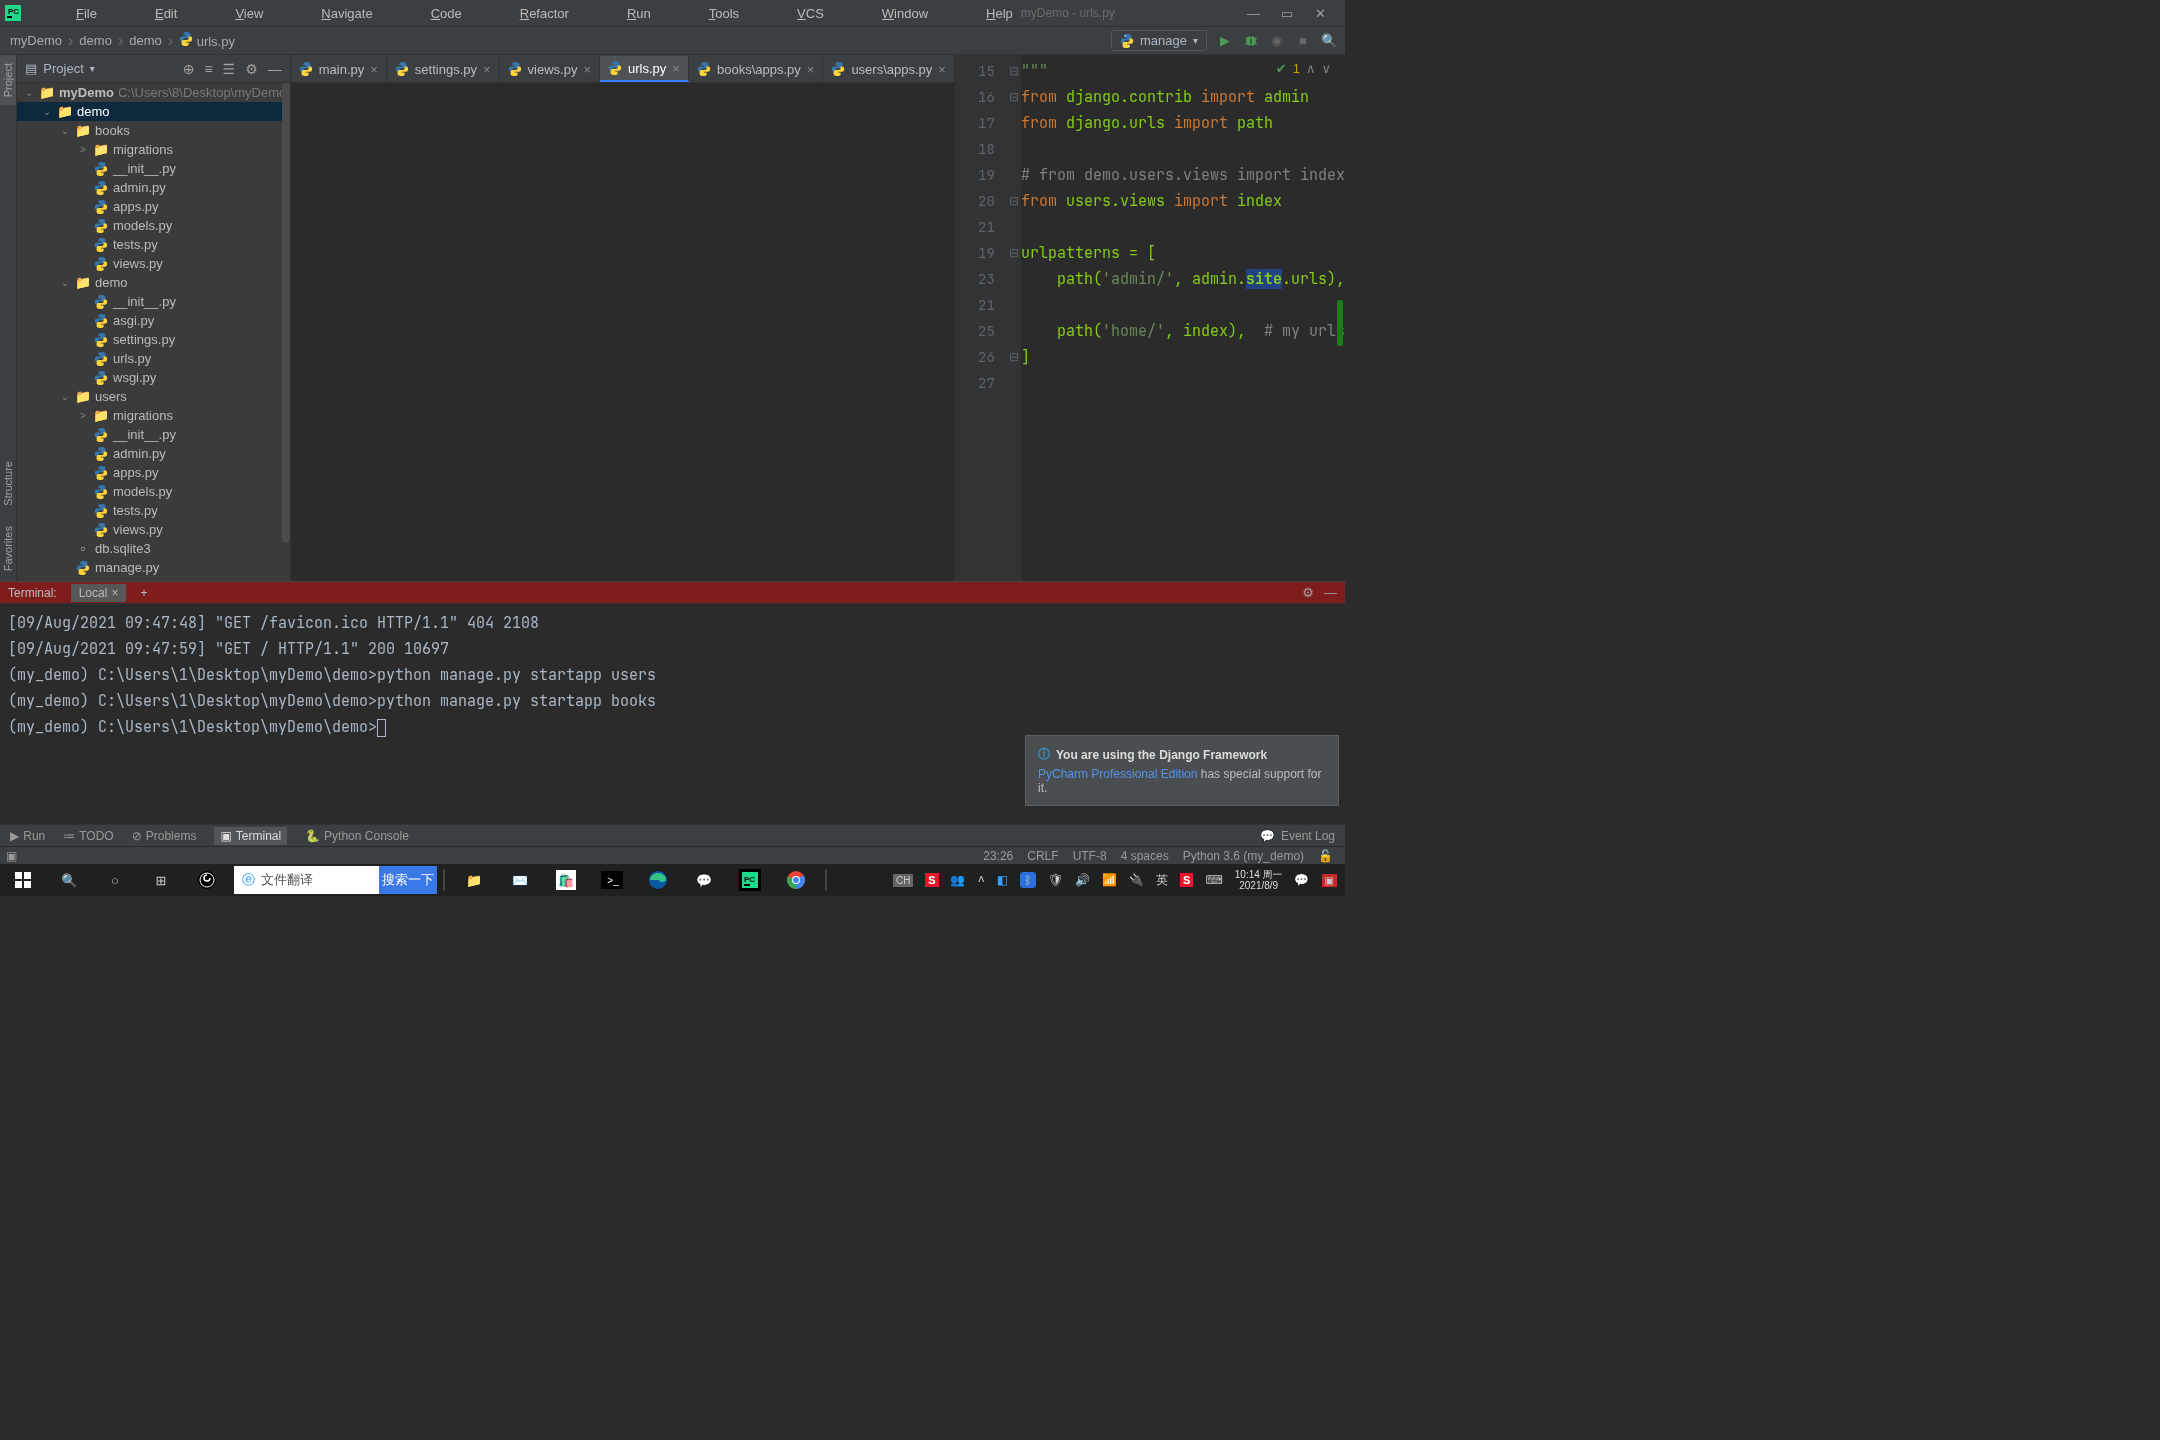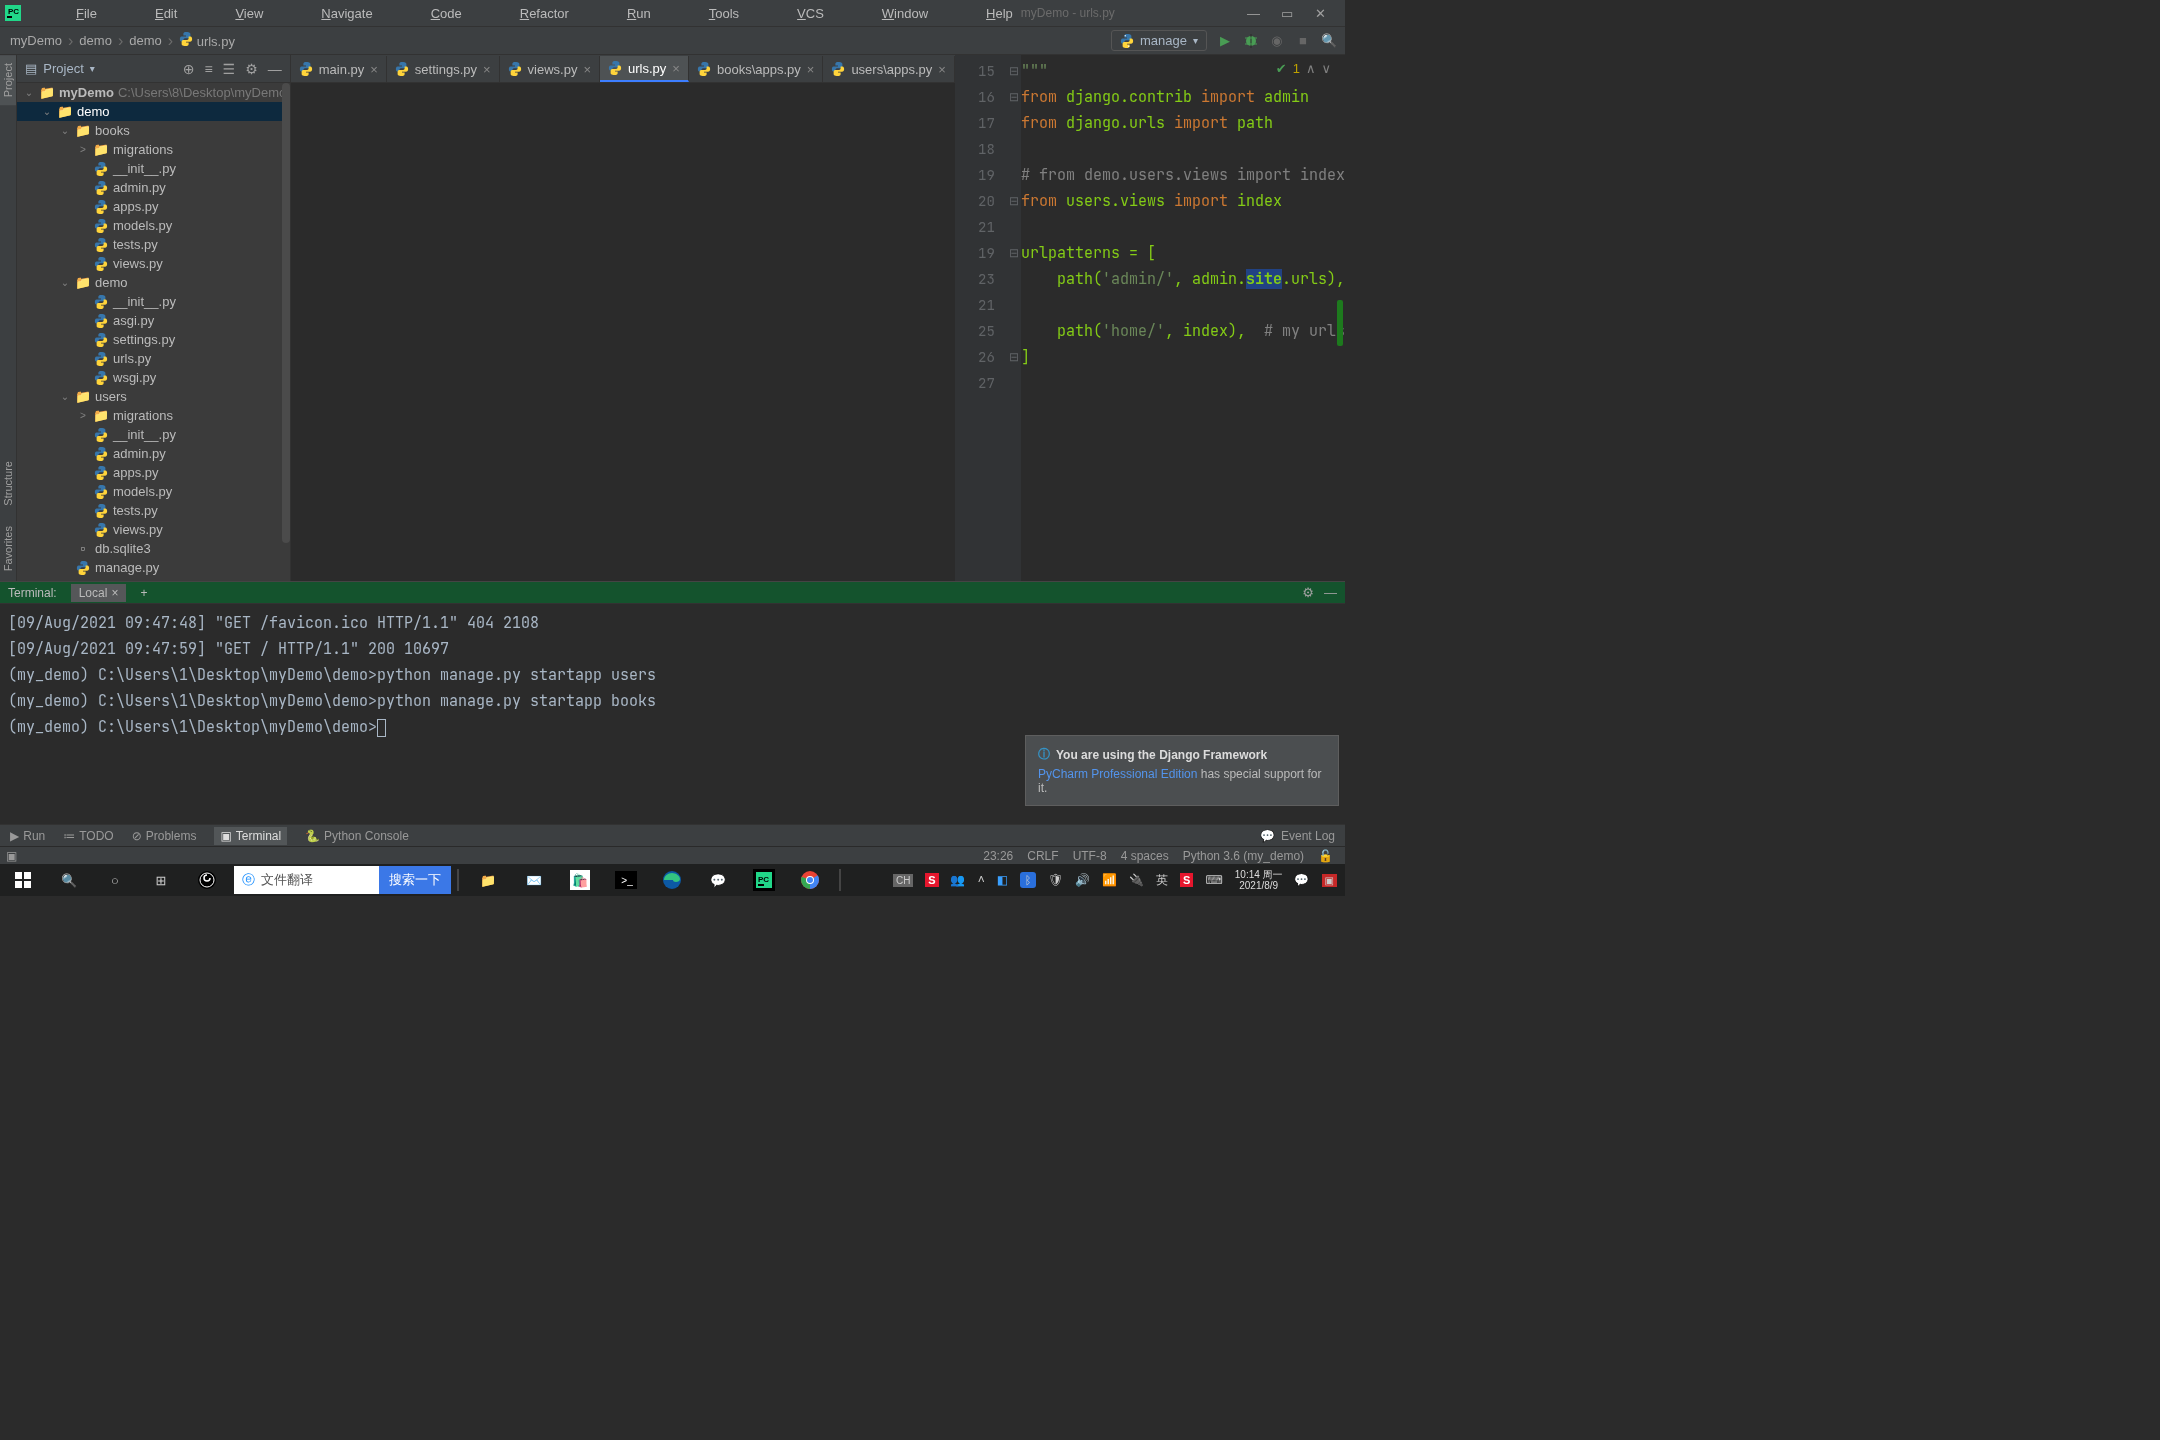--- a/index.html
+++ b/index.html
@@ -165,21 +165,21 @@
 .line-gutter .ln { height: 26px; line-height: 26px; }
 .inspection { position: absolute; top: 6px; right: 14px; display: flex; align-items: center; gap: 6px; }
 .insp-check { color: #499c54; }
 .insp-warn { color: #bfa100; }
 .insp-arrows { color: #808080; }
 .right-scroll-indicator { position: absolute; right: 2px; top: 245px; height: 46px; width: 6px; background: #1d7a1d; border-radius: 2px; }
 
 .terminal-panel { background: #2b2b2b; border-top: 1px solid #444; }
 .terminal-header {
   height: 22px;
-  background: #14532d;
+  background: #7f1d1d;
   display: flex;
   align-items: center;
   padding: 0 8px;
   justify-content: space-between;
   border-bottom: 1px solid #323232;
 }
 .term-left { display: flex; align-items: center; gap: 14px; }
 .term-tab { color: #bbbbbb; font-size: 12px; cursor: pointer; }
 .term-tab.active { background: #555759; padding: 2px 8px; display: flex; gap: 4px; }
 .term-right { display: flex; gap: 10px; color: #a0a0a0; }
@@ -253,21 +253,21 @@
   display: flex;
   align-items: center;
   background: #fff;
   height: 28px;
   width: 145px;
   margin-left: 4px;
   color: #555;
   padding: 0 8px;
   gap: 6px;
 }
-.search-btn { background: #3b78e7; color: #fff; height: 28px; display: flex; align-items: center; padding: 0 10px; font-size: 13px; text-align: right; }
+.search-btn { background: #3b78e7; color: #fff; height: 28px; display: flex; align-items: center; padding: 0 3px; font-size: 13px; text-align: right; }
 .task-sep { width: 2px; height: 22px; background: #444; margin: 0 6px; }
 .tray { position: absolute; right: 0; display: flex; align-items: center; height: 32px; gap: 12px; color: #ccc; padding-right: 8px; font-size: 12px; }
 .clock { display: flex; flex-direction: column; font-size: 10px; line-height: 11px; color: #ddd; text-align: center; }
 .task-icon { width: 20px; height: 20px; display: flex; align-items: center; justify-content: center; }
 
 svg { display: block; }
 </style>
 </head>
 <body>
 

